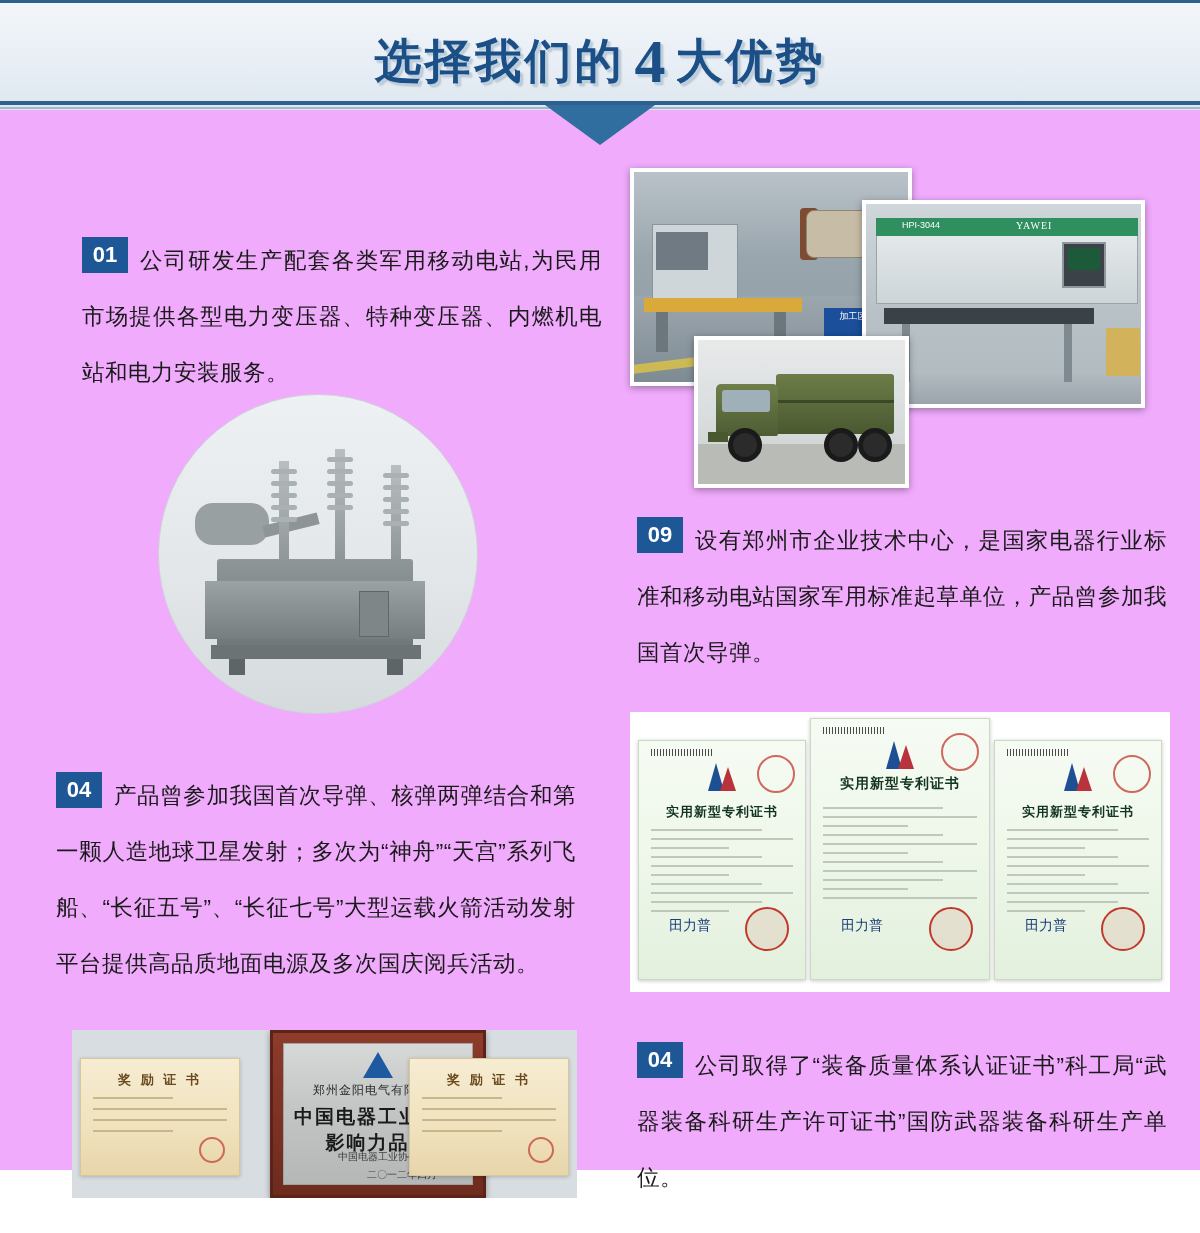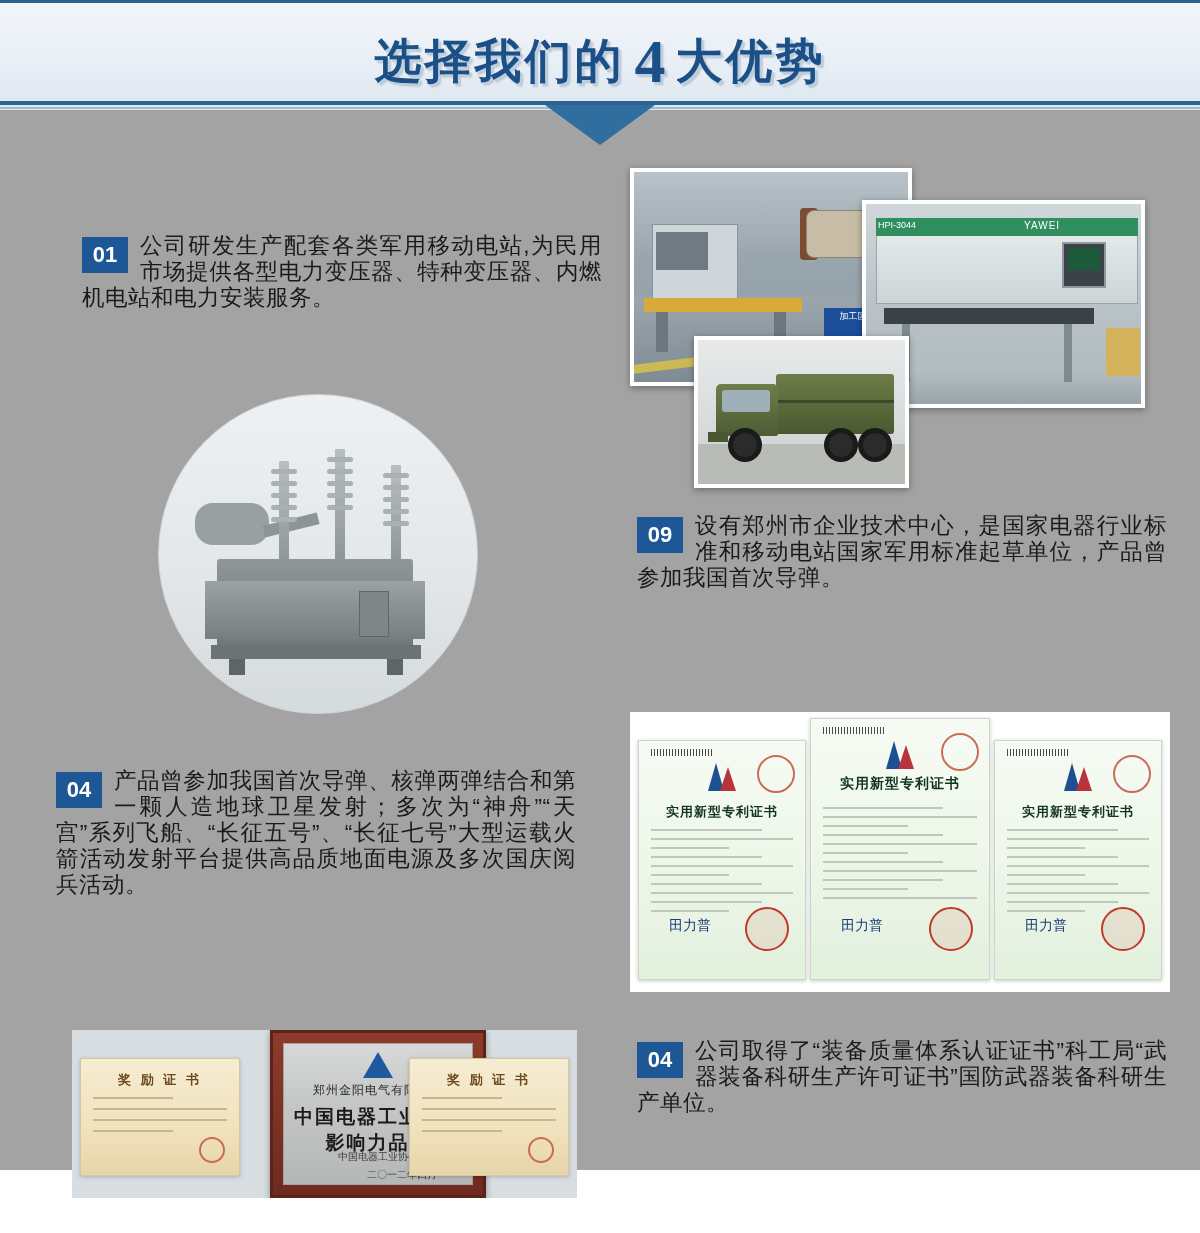--- a/index.html
+++ b/index.html
@@ -6,21 +6,21 @@
   html, body {
     margin: 0; padding: 0;
     width: 1200px; height: 1233px;
     background: #ffffff;
     font-family: "Liberation Sans", sans-serif;
     overflow: hidden;
   }
   .page {
     position: relative;
     width: 1200px; height: 1170px;
-    background: #a3a3a3;
+    background: #f0abfc;
   }
 
   
   .header {
     position: absolute;
     left: 0; top: 0;
     width: 1200px; height: 110px;
     background: linear-gradient(to bottom, #f2f6fa 0%, #e8eef5 60%, #dde6ef 100%);
   }
   .header-rule-top {
@@ -82,21 +82,21 @@
     font-family: "Liberation Sans", sans-serif;
     text-align: center;
     line-height: 36px;
     vertical-align: top;
     float: left;
     margin-right: 12px;
     margin-top: 4px;
   }
   .ftext {
     font-size: 22.5px;
-    line-height: 26px;
+    line-height: 56px;
     color: #1a1a1a;
     letter-spacing: 0.5px;
     text-align: justify;
   }
 
   #feature-01 { left: 56px; top: 233px; width: 520px; margin-left: 26px; }
   #feature-02 { left: 637px; top: 513px; width: 530px; }
   #feature-03 { left: 56px; top: 768px; width: 520px; }
   #feature-04 { left: 637px; top: 1038px; width: 530px; }
 
@@ -124,22 +124,22 @@
   .ws-cyl { position:absolute; left:172px; top:38px; width:104px; height:48px; background:#c7bda6; border-radius:8px; border:1px solid #8e8771;}
   .ws-cyl2 { position:absolute; left:166px; top:36px; width:18px; height:52px; background:#7d4a32; border-radius:4px;}
   .ws-sign { position:absolute; left:190px; top:136px; width:58px; height:28px; background:#1b4f9b; color:#fff; font-size:9px; text-align:center; line-height:11px; padding-top:3px;}
   .ws-pole { position:absolute; left:216px; top:164px; width:5px; height:36px; background:#555d63;}
 
   
   #photo-cnc { left: 862px; top: 200px; width: 283px; height: 208px; }
   .cnc-bg { position:absolute; inset:0; background: linear-gradient(to bottom,#cfd7da 0%, #b7c1c6 55%, #aeb8bd 100%); }
   .cnc-body { position:absolute; left:10px; top:14px; width:262px; height:86px; background:linear-gradient(to bottom,#e9edee,#cdd5d8); border:1px solid #9aa4a9;}
   .cnc-top { position:absolute; left:10px; top:14px; width:262px; height:18px; background:#2f8f5f;}
-  .cnc-label { position:absolute; left:158px; top:16px; color:#fff; font-size:10px; letter-spacing:1px;}
-  .cnc-label2 { position:absolute; left:12px; top:16px; color:#fff; font-size:9px;}
+  .cnc-label { position:absolute; left:150px; top:16px; color:#fff; font-size:10px; letter-spacing:1px;font-family:Liberation Serif, serif;}
+  .cnc-label2 { position:absolute; left:36px; top:16px; color:#fff; font-size:9px;}
   .cnc-panel { position:absolute; left:196px; top:38px; width:44px; height:46px; background:#3b4348; border:2px solid #8d979c;}
   .cnc-screen { position:absolute; left:202px; top:44px; width:32px; height:22px; background:#1d5a3a;}
   .cnc-table { position:absolute; left:18px; top:104px; width:210px; height:16px; background:#3a4248;}
   .cnc-legs { position:absolute; left:36px; top:120px; width:8px; height:58px; background:#7f8990;}
   .cnc-legs2 { position:absolute; left:198px; top:120px; width:8px; height:58px; background:#7f8990;}
   .cnc-floor { position:absolute; left:0; bottom:0; width:100%; height:34px; background:linear-gradient(to bottom,#b3bdc2,#9aa4aa);}
   .cnc-box { position:absolute; left:240px; top:124px; width:34px; height:48px; background:#d2b25a;}
 
   
   #photo-truck { left: 694px; top: 336px; width: 215px; height: 152px; }

